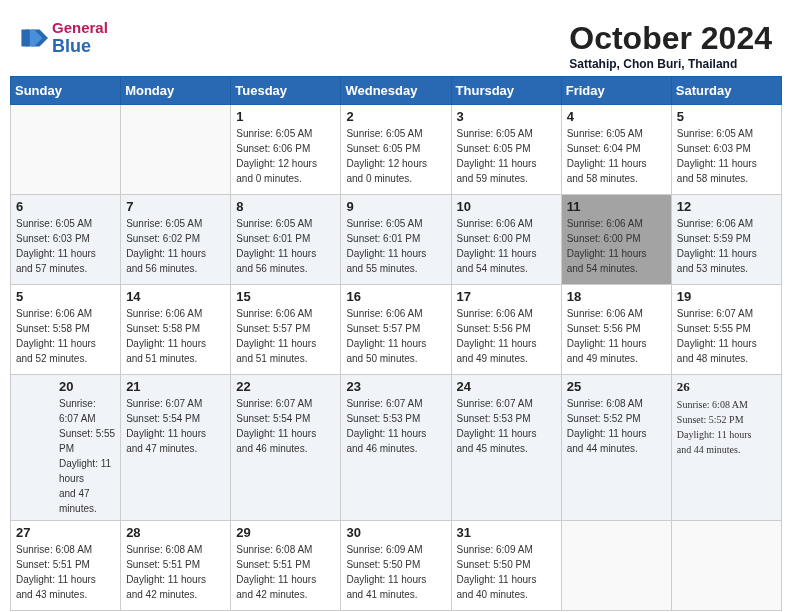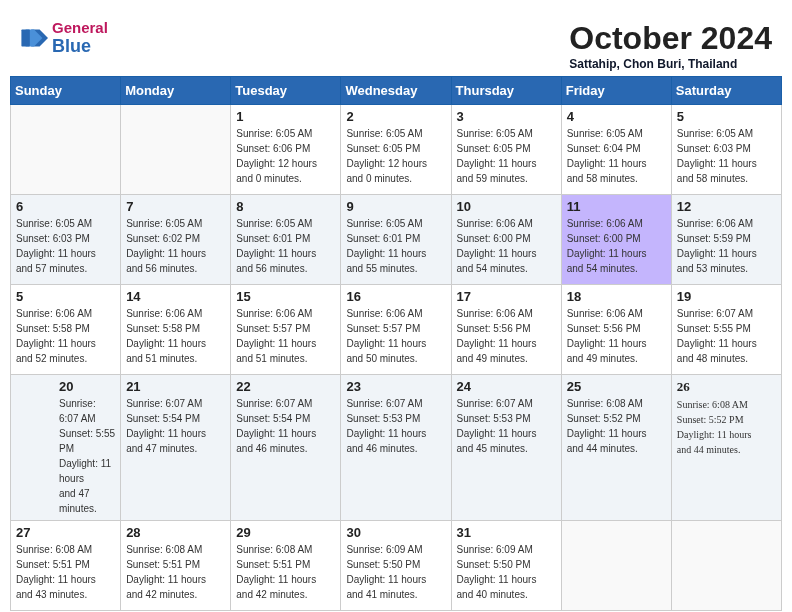--- a/index.html
+++ b/index.html
@@ -183,21 +183,21 @@
 Daylight: 11 hours
 and 55 minutes.</div>
         </td>
         <td style="background: rgb(240, 244, 248);">
           <span class="day-number">10</span>
           <div class="day-info" style="white-space: pre-line;">Sunrise: 6:06 AM
 Sunset: 6:00 PM
 Daylight: 11 hours
 and 54 minutes.</div>
         </td>
-        <td style="background: #c4b5fd;">
+        <td style="background: #a3a3a3;">
           <span class="day-number">11</span>
           <div class="day-info" style="white-space: pre-line;">Sunrise: 6:06 AM
 Sunset: 6:00 PM
 Daylight: 11 hours
 and 54 minutes.</div>
         </td>
         <td style="background: rgb(240, 244, 248);">
           <span class="day-number">12</span>
           <div class="day-info" style="white-space: pre-line;">Sunrise: 6:06 AM
 Sunset: 5:59 PM

